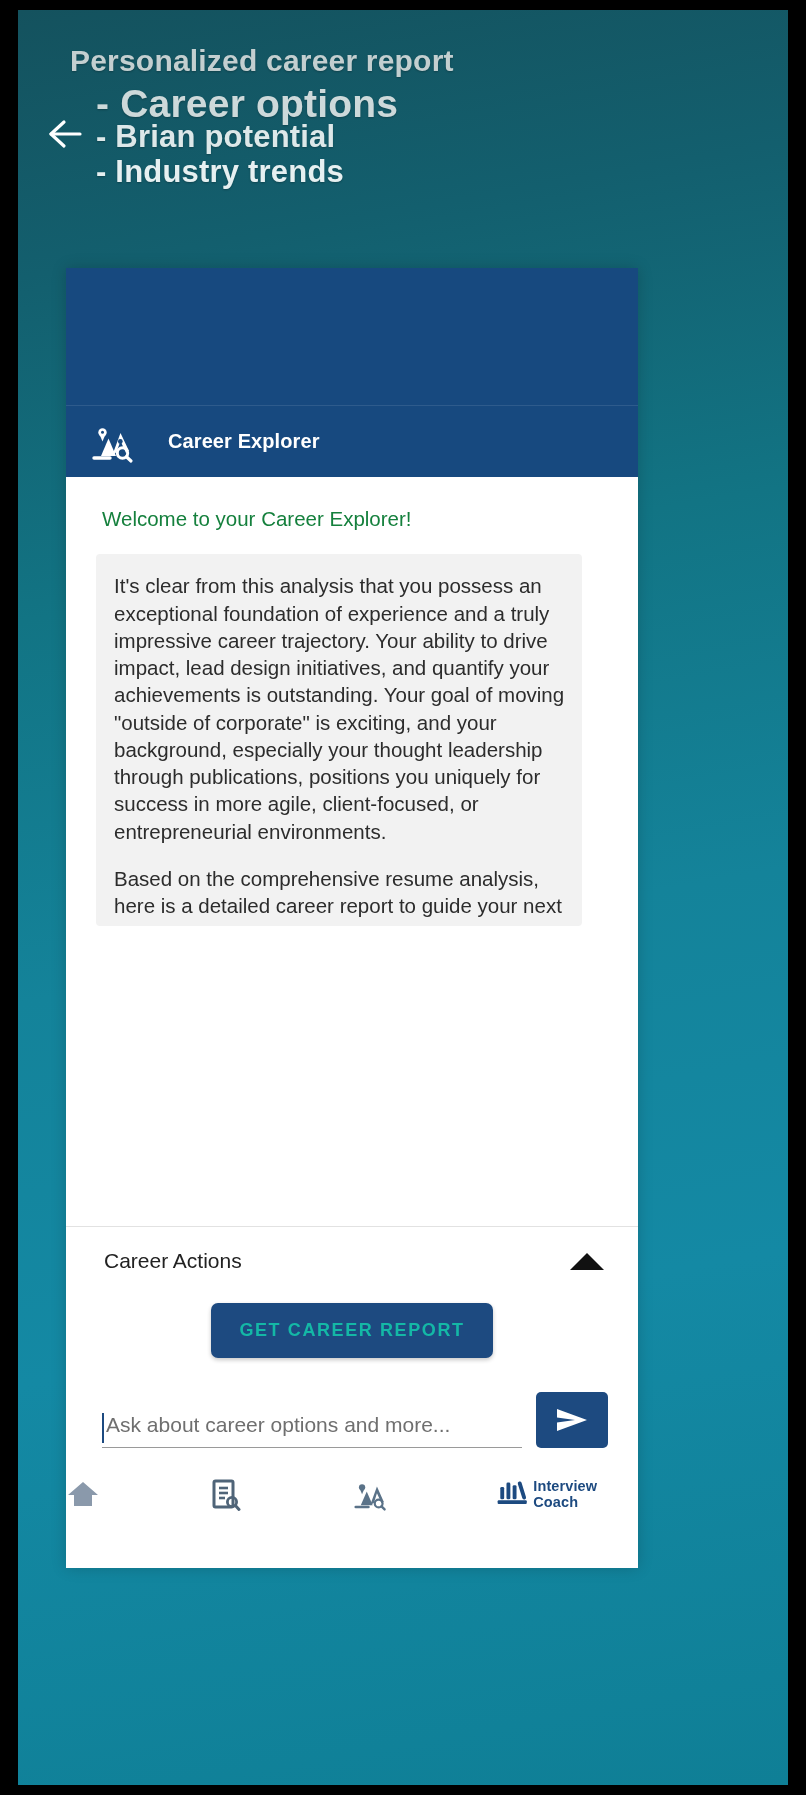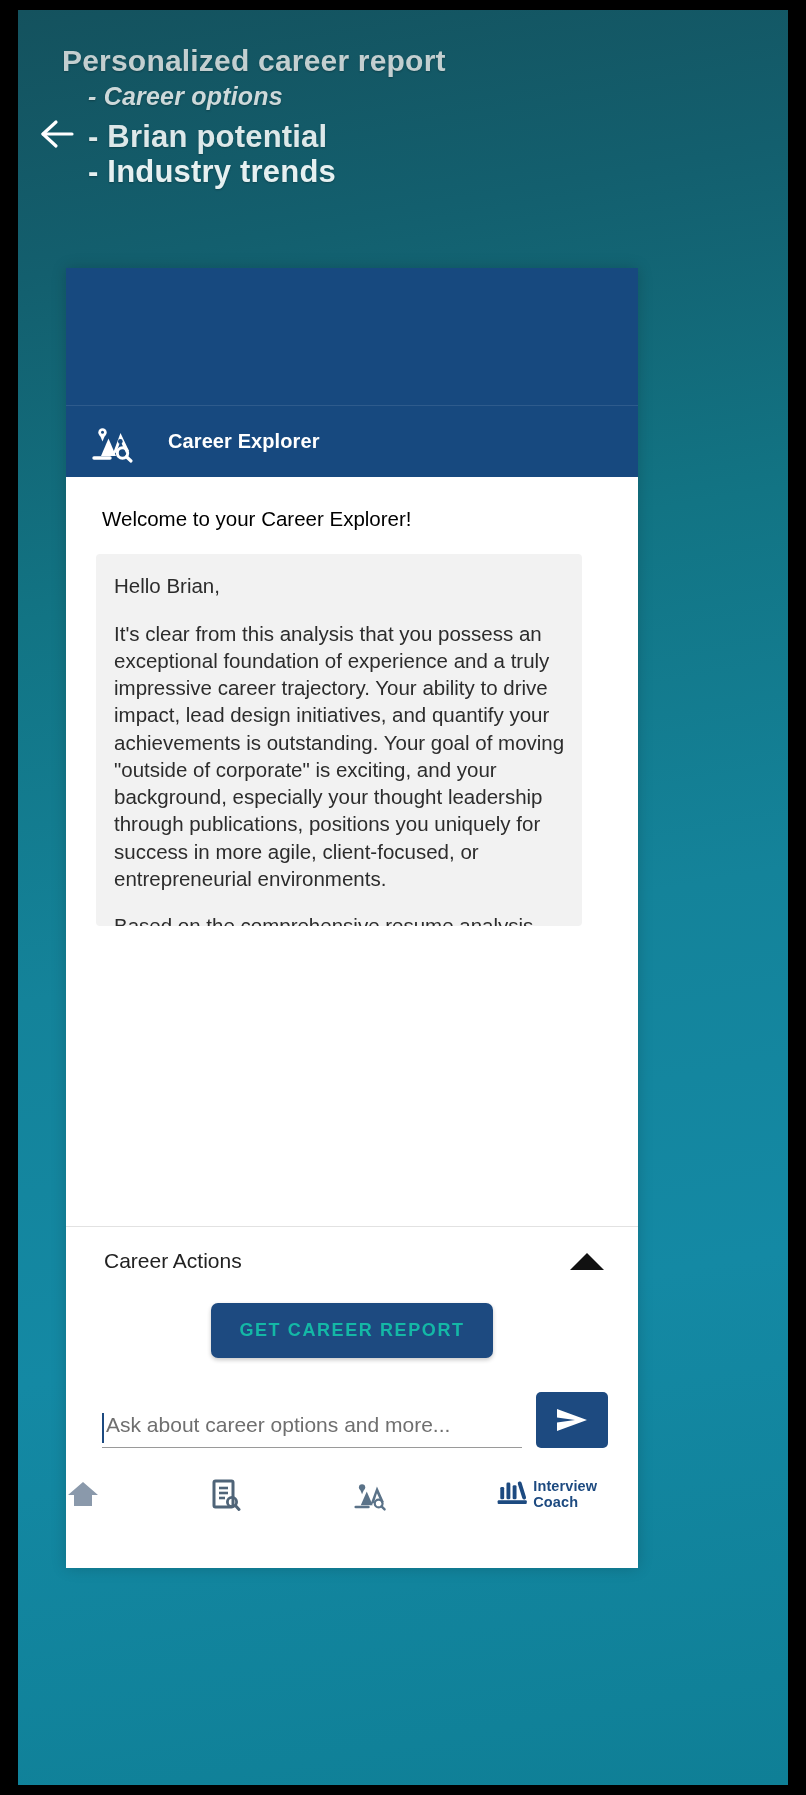--- a/index.html
+++ b/index.html
@@ -19,37 +19,37 @@
   #backdrop {
     position: absolute;
     left: 18px; top: 10px;
     width: 770px; height: 1775px;
     background: linear-gradient(170deg, #14525e 0%, #135f6e 14%, #127484 32%, #14839a 52%, #1489a4 72%, #0f7f96 100%);
     overflow: hidden;
   }
   
   #promo {
     position: absolute;
-    left: 4px; top: 0;
+    left: 12px; top: 0;
     width: 694px; height: 205px;
     color: #cfd8d8;
     letter-spacing: 0.2px;
     text-align: center;
   }
   #promo .pline {
     position: absolute;
     font-size: 30px;
     font-weight: 600;
     line-height: 1;
     color: #c6d2d3;
     text-shadow: 0 1px 2px rgba(0,0,0,0.25);
     white-space: nowrap;
   }
   #promo .pline.l0 { left: 40px;  top: 36px;  color: #c3cfd0; }
-  #promo .pline.l1 { left: 66px;  top: 74px;  color: #cdd9da; font-size: 25px; font-style: italic;}
+  #promo .pline.l1 { left: 66px;  top: 74px;  color: #cdd9da; font-size: 39px;}
   #promo .pline.l2 { left: 66px;  top: 111px; color: #dde8e9; font-size: 31px;}
   #promo .pline.l3 { left: 66px;  top: 146px; color: #e6f0f1; font-size: 31px;}
   #back-arrow {
     position: absolute;
     left: 12px; top: 100px;
     width: 48px; height: 48px;
     display: flex; align-items: center; justify-content: center;
     color: #ffffff;
     cursor: pointer;
   }
@@ -91,21 +91,21 @@
   
   #chat {
     flex: 1 1 auto;
     background: #ffffff;
     padding: 28px 0 0 0;
     overflow: hidden;
     position: relative;
   }
   .msg-plain {
     padding: 0 36px;
-    color: #000000;
+    color: #15803d;
     font-size: 20.5px;
     line-height: 1.33;
   }
   .msg-plain .p { margin-bottom: 22px; }
   .bubble {
     margin: 6px 30px 0 30px;
     background: #f2f2f2;
     border-radius: 4px;
     padding: 18px 16px 18px 18px;
     color: #2c2c2c;
@@ -304,21 +304,20 @@
       </div>
 
       <div id="chat">
 
         <div class="msg-plain">
           <div class="p">Welcome to your Career Explorer!</div>
         </div>
 
 
         <div class="bubble" id="bubble-report">
-          <div class="p">Hello Brian,</div>
           <div class="p">It's clear from this analysis that you possess an exceptional foundation of experience and a truly impressive career trajectory. Your ability to drive impact, lead design initiatives, and quantify your achievements is outstanding. Your goal of moving "outside of corporate" is exciting, and your background, especially your thought leadership through publications, positions you uniquely for success in more agile, client-focused, or entrepreneurial environments.</div>
           <div class="p">Based on the comprehensive resume analysis, here is a detailed career report to guide your next</div>
         </div>
       </div>
 
       <div id="actions-section">
         <div id="actions-header">
           <span id="actions-title">Career Actions</span>
           <span id="caret"></span>
         </div>

